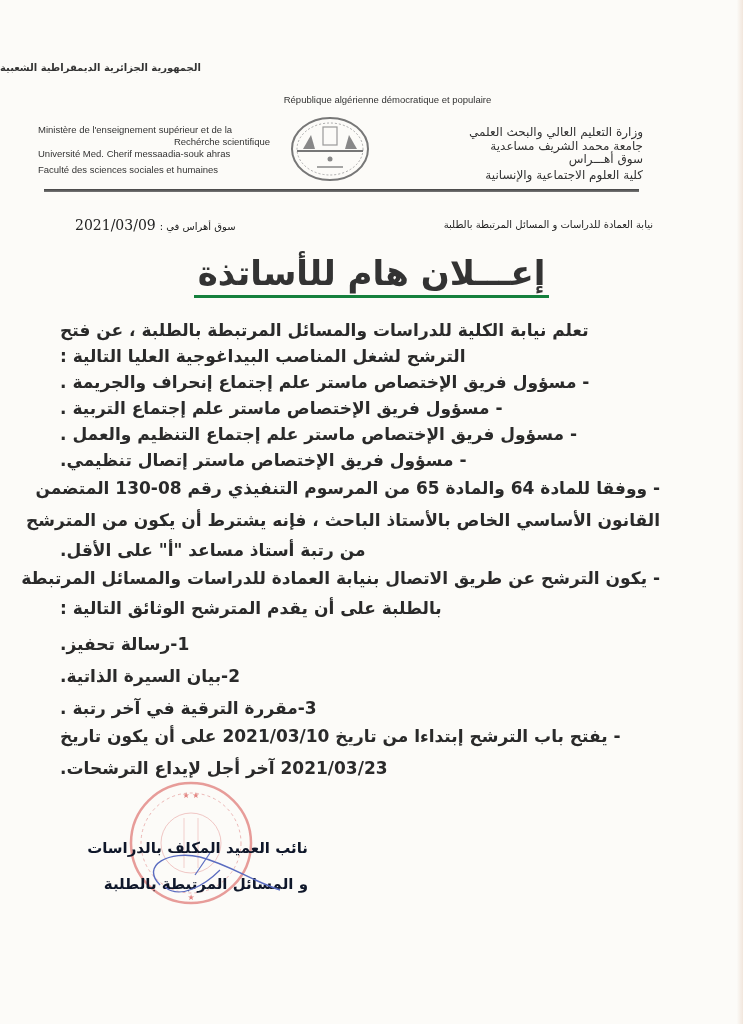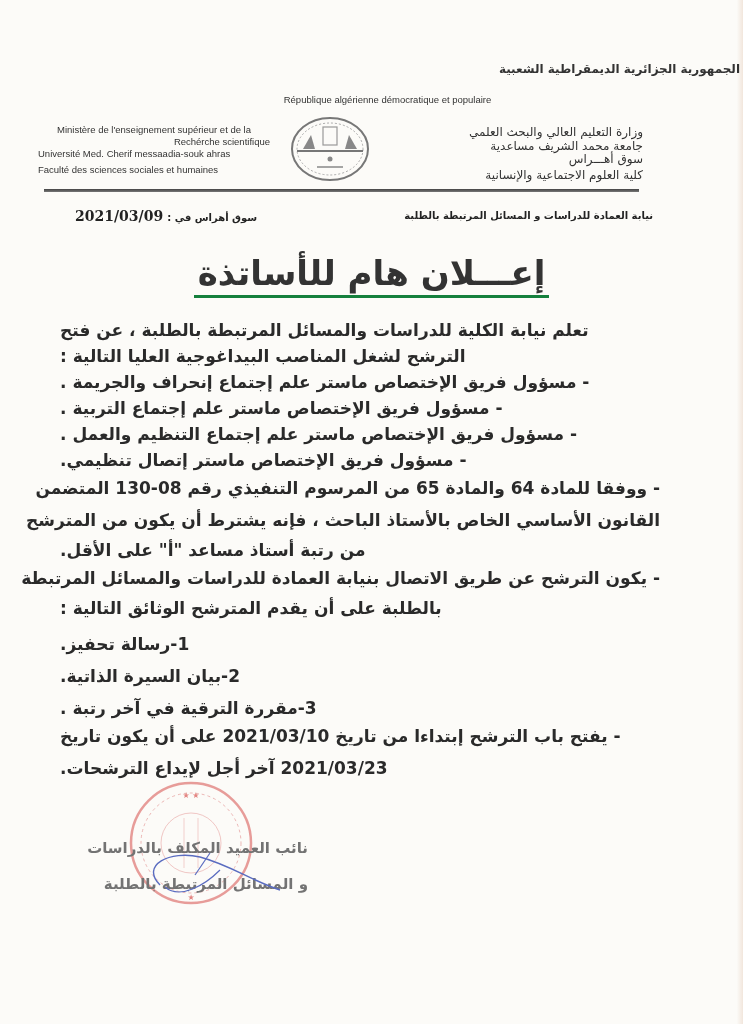--- a/index.html
+++ b/index.html
@@ -10,68 +10,68 @@
     color: #1c1c1c;
     position: relative;
   }
   .page { position: absolute; inset: 0; background: #fcfbf8; }
   .right-edge {
     position: absolute; top: 0; right: 0; width: 6px; height: 1024px;
     background: linear-gradient(to right, #fbfaf7, #f2e6dc);
   }
   .abs { position: absolute; }
   .hdr-ar-title {
-    top: 62px; left: 0; width: 740px; text-align: right;
-    font-size: 12px; font-weight: bold; color: #333; direction: rtl;
+    top: 62px; left: 0; width: 740px; text-align: left;
+    font-size: 10px; font-weight: bold; color: #333; direction: rtl;
   }
   .hdr-fr-title {
     top: 94px; left: 0; width: 743px; text-align: center;
     font-family: "Liberation Sans", sans-serif; font-size: 9.5px; color: #333; padding-left: 16px;
   }
   .hdr-left {
     top: 124px; left: 38px; width: 232px;
     font-family: "Liberation Sans", sans-serif; font-size: 9.5px; color: #333; line-height: 12px;
   }
-  .hdr-left .l1 { text-align: center; }
+  .hdr-left .l1 { text-align: left; }
   .hdr-left .l2 { text-align: right; }
   .hdr-left .l3 { text-align: left; }
   .hdr-left .l4 { text-align: left; margin-top: 4px; }
   .hdr-right {
     top: 126px; right: 100px; width: 180px; direction: rtl;
     font-size: 12px; color: #333; line-height: 13.5px; text-align: right;
   }
   .hdr-right .r4 { margin-top: 2px; }
   .logo { top: 113px; left: 289px; width: 82px; height: 70px; }
   .hdr-rule {
     top: 189px; left: 44px; width: 595px; height: 3px;
     background: linear-gradient(to bottom, #444, #777);
   }
   .ref-line {
-    top: 208px; left: 75px; width: 578px; height: 18px; font-weight: bold;
+    top: 217px; left: 75px; width: 578px; height: 18px;
   }
   .ref-left { position: absolute; left: 0; top: 0; font-family: "DejaVu Serif", serif; font-size: 14px; color: #222; }
   .ref-left-place { font-size: 10px; font-family: "DejaVu Sans", sans-serif; margin-left: 4px; }
   .ref-right { position: absolute; right: 0; top: 2px; direction: rtl; font-size: 10px; color: #222; }
   .title {
     top: 253px; left: 0; width: 743px; text-align: center; direction: rtl;
   }
   .title span {
     font-size: 34px; font-weight: bold; color: #333;
     border-bottom: 3px solid #15803d; padding: 0 4px 2px 4px;
     letter-spacing: 1px;
   }
   .body-text {
     top: 317px; left: 60px; width: 600px; direction: rtl; text-align: left;
     font-size: 17px; font-weight: bold; color: #2a2a2a;
   }
   .line { white-space: nowrap; height: 26px; line-height: 26px; }
   .stamp { top: 778px; left: 126px; width: 130px; height: 130px; }
   .sig-block {
     top: 830px; left: 68px; width: 240px; direction: rtl; text-align: right;
-    font-size: 15px; font-weight: bold; color: #737373; line-height: 36px;
+    font-size: 15px; font-weight: bold; color: #0f172a; line-height: 36px;
   }
 </style>
 </head>
 <body>
 
 <div class="page">
 
   <div class="right-edge"></div>
 
   <div class="abs hdr-ar-title">الجمهورية الجزائرية الديمقراطية الشعبية</div>

